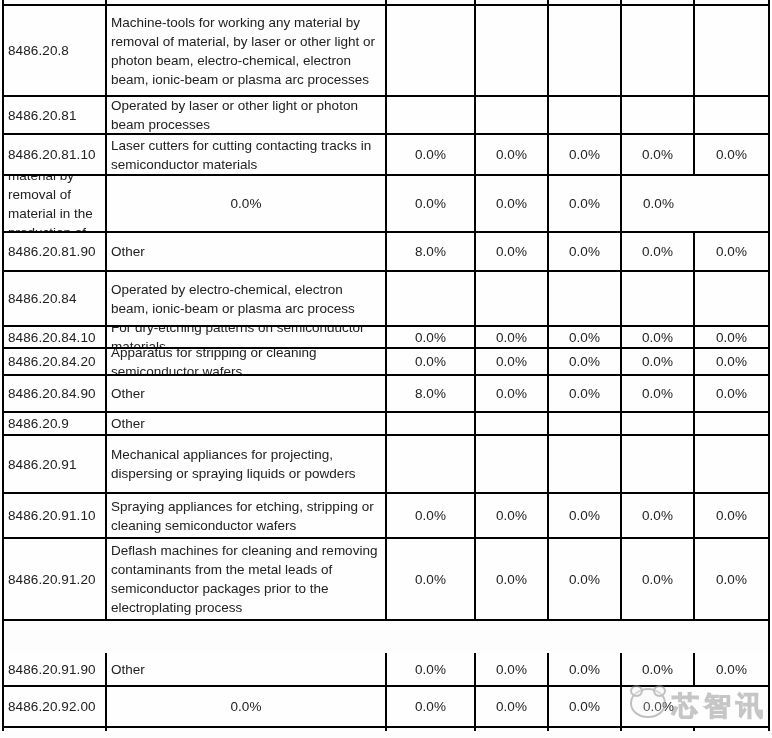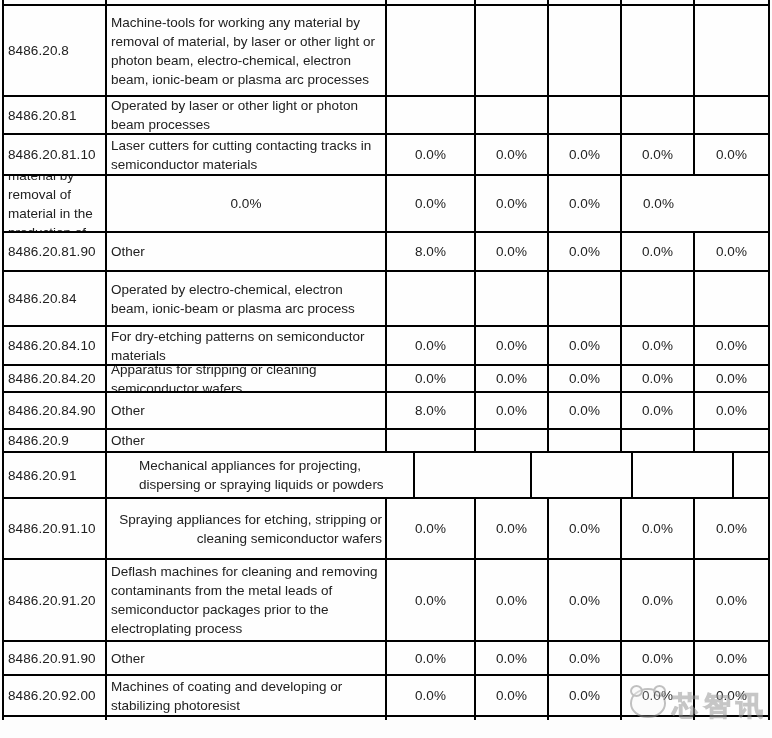--- a/index.html
+++ b/index.html
@@ -157,21 +157,21 @@
         </div>
         <div class="row" style="height: 55px;">
           <div class="cell code">8486.20.84</div>
           <div class="cell desc">Operated by electro-chemical, electron beam, ionic-beam or plasma arc process</div>
           <div class="cell val"></div>
           <div class="cell val"></div>
           <div class="cell val"></div>
           <div class="cell val"></div>
           <div class="cell val"></div>
         </div>
-        <div class="row" style="height: 39px;">
+        <div class="row" style="height: 22px;">
           <div class="cell code">8486.20.84.10</div>
           <div class="cell desc">For dry-etching patterns on semiconductor materials</div>
           <div class="cell val">0.0%</div>
           <div class="cell val">0.0%</div>
           <div class="cell val">0.0%</div>
           <div class="cell val">0.0%</div>
           <div class="cell val">0.0%</div>
         </div>
         <div class="row" style="height: 27px;">
           <div class="cell code">8486.20.84.20</div>
@@ -193,59 +193,58 @@
         </div>
         <div class="row" style="height: 23px;">
           <div class="cell code">8486.20.9</div>
           <div class="cell desc">Other</div>
           <div class="cell val"></div>
           <div class="cell val"></div>
           <div class="cell val"></div>
           <div class="cell val"></div>
           <div class="cell val"></div>
         </div>
-        <div class="row" style="height: 46px; gap: 28px;">
+        <div class="row" style="height: 58px;">
           <div class="cell code">8486.20.91</div>
           <div class="cell desc">Mechanical appliances for projecting, dispersing or spraying liquids or powders</div>
           <div class="cell val"></div>
           <div class="cell val"></div>
           <div class="cell val"></div>
           <div class="cell val"></div>
           <div class="cell val"></div>
         </div>
-        <div class="row" style="height: 61px; text-align: right;">
+        <div class="row" style="height: 45px;">
           <div class="cell code">8486.20.91.10</div>
           <div class="cell desc">Spraying appliances for etching, stripping or cleaning semiconductor wafers</div>
           <div class="cell val">0.0%</div>
           <div class="cell val">0.0%</div>
           <div class="cell val">0.0%</div>
           <div class="cell val">0.0%</div>
           <div class="cell val">0.0%</div>
         </div>
         <div class="row" style="height: 82px;">
           <div class="cell code">8486.20.91.20</div>
           <div class="cell desc">Deflash machines for cleaning and removing contaminants from the metal leads of semiconductor packages prior to the electroplating process</div>
           <div class="cell val">0.0%</div>
           <div class="cell val">0.0%</div>
           <div class="cell val">0.0%</div>
           <div class="cell val">0.0%</div>
           <div class="cell val">0.0%</div>
         </div>
-        <div class="row" style="height: 34px;">
+        <div class="row" style="height: 34px; margin-top: 32px;">
           <div class="cell code">8486.20.91.90</div>
           <div class="cell desc">Other</div>
           <div class="cell val">0.0%</div>
           <div class="cell val">0.0%</div>
           <div class="cell val">0.0%</div>
           <div class="cell val">0.0%</div>
           <div class="cell val">0.0%</div>
         </div>
         <div class="row" style="height: 41px;">
           <div class="cell code">8486.20.92.00</div>
-          <div class="cell desc">Machines of coating and developing or stabilizing photoresist</div>
           <div class="cell val">0.0%</div>
           <div class="cell val">0.0%</div>
           <div class="cell val">0.0%</div>
           <div class="cell val">0.0%</div>
           <div class="cell val">0.0%</div>
         </div>
       </div>
 
     <div class="row cut" style="height:3px;">
       <div class="cell"></div>

